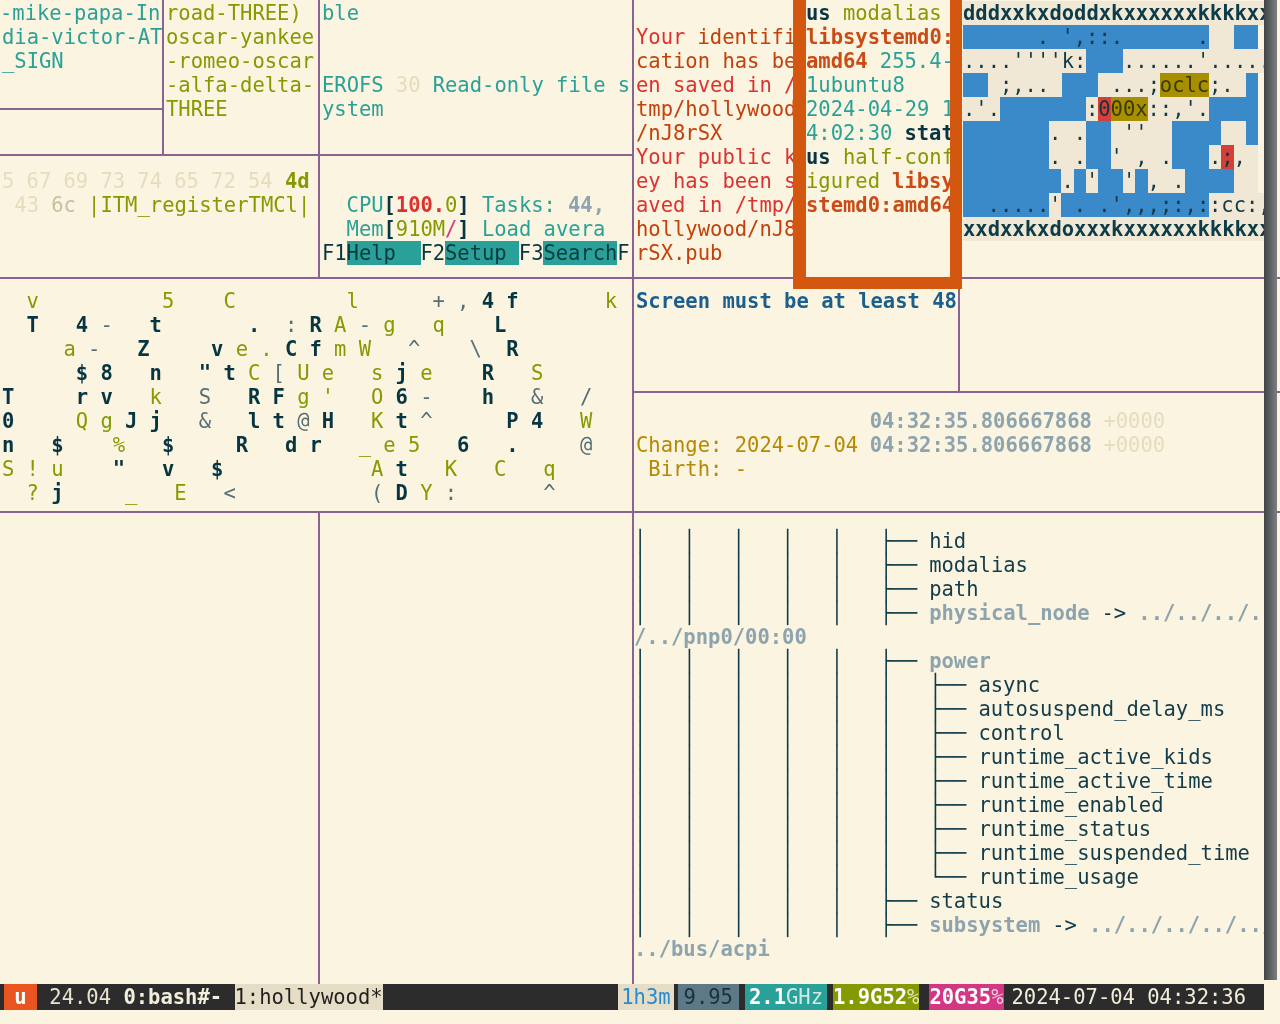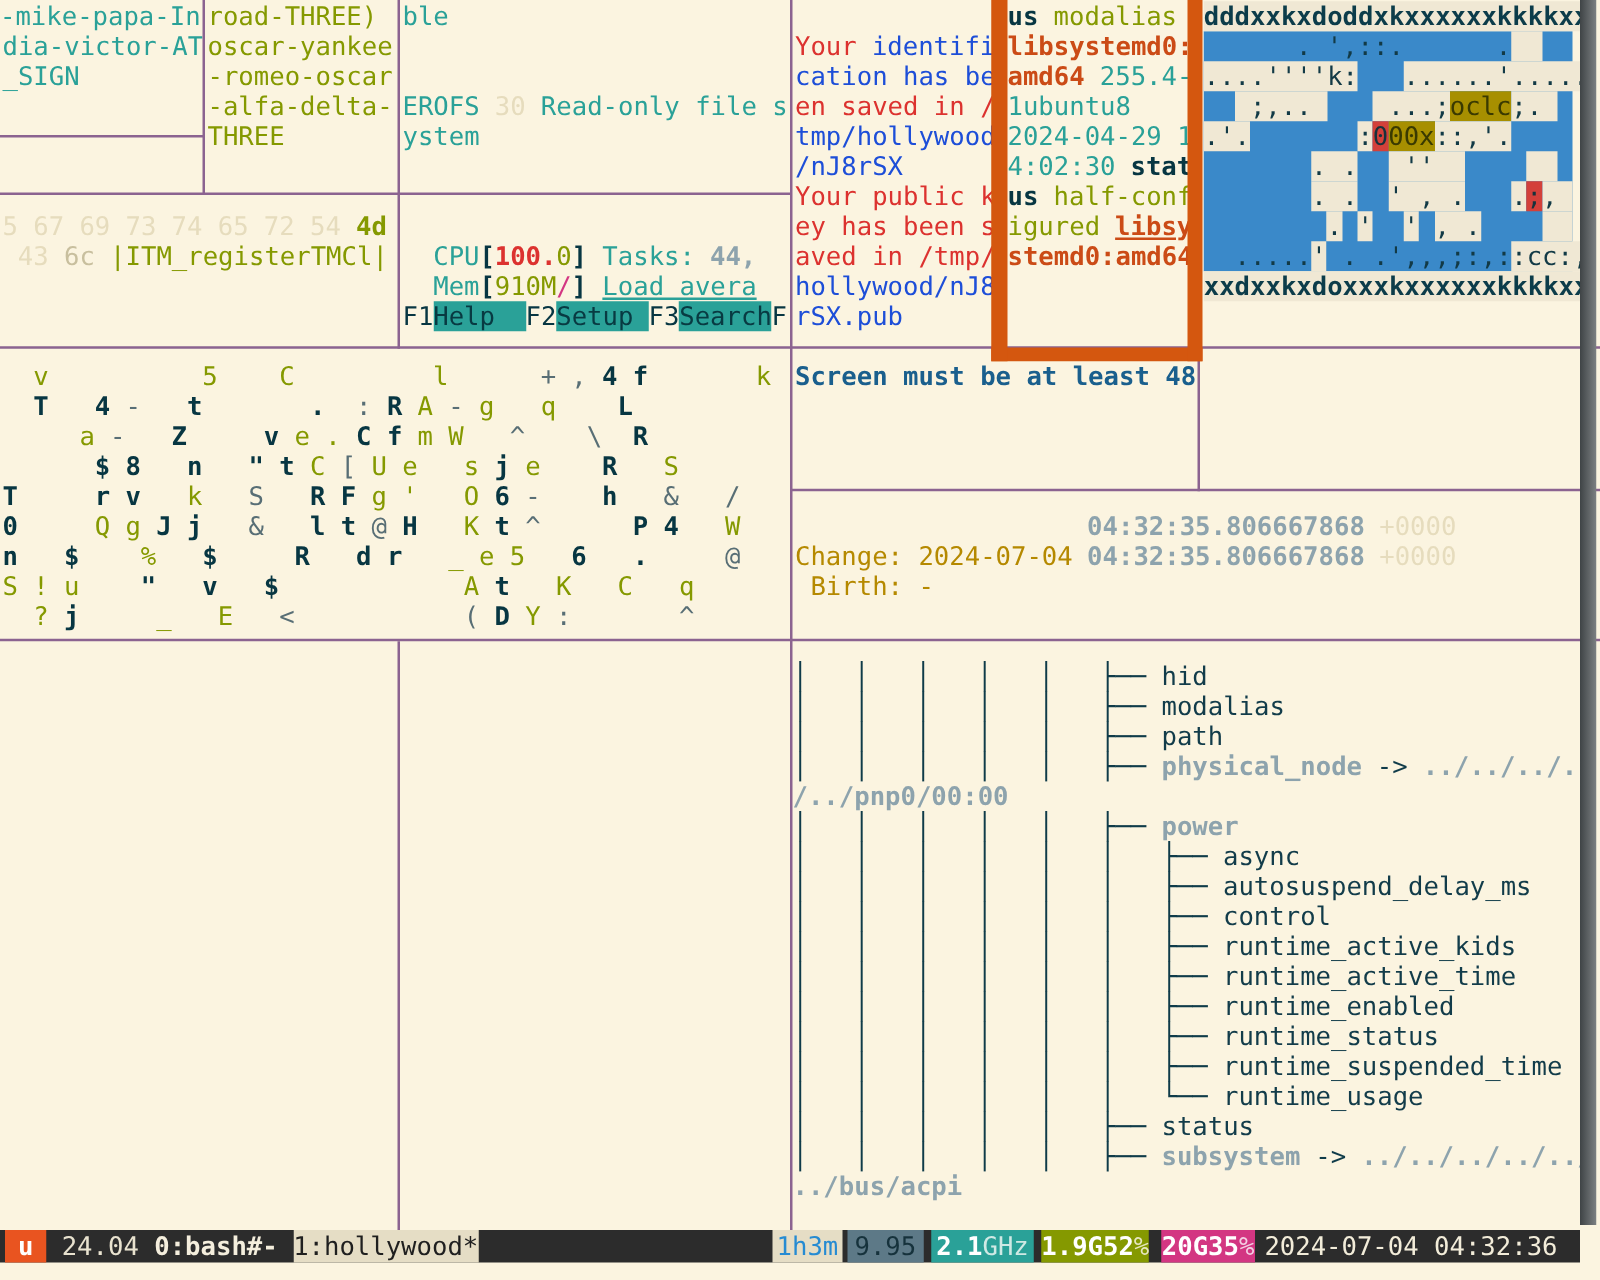--- a/index.html
+++ b/index.html
@@ -5,21 +5,21 @@
   html,body{margin:0;padding:0;background:#e8e8e8;}
   #screen{position:relative;width:1280px;height:1024px;background:#fbf4e0;overflow:hidden;
     font-family:"DejaVu Sans Mono","Liberation Mono",monospace;font-size:20.5px;}
   .pane{position:absolute;overflow:hidden;}
   .trow{position:absolute;height:24px;line-height:24px;white-space:pre;}
   .trow span{position:absolute;top:0;white-space:pre;height:24px;display:inline-block;}
   
   .t{color:#2aa198}.o{color:#859900}.ob{color:#859900;font-weight:bold}
   .d{color:#586e75}.dk{color:#073642}.db{color:#073642;font-weight:bold}
   .r{color:#dc322f}.rb{color:#dc322f;font-weight:bold}
-  .g{color:#1d4ed8}.gb{color:#8da3ad;font-weight:bold}
+  .g{color:#c2410c}.gb{color:#8da3ad;font-weight:bold}
   .a{color:#b58900}.m{color:#d33682}
   .f{color:#e6dcbd}.f2{color:#c8bf9e}
   .bb{color:#cb4b16;font-weight:bold}
   .blu{color:#1a5f8d;font-weight:bold}
   .fk{color:#083a42;background:#2aa198}
   .curs{color:#073642}
   .tl{color:#0f3b49}.tn{color:#123c4a}
   .mb{color:#123a46}.mc{color:#123a46;background:#f0e8d4}
   .mo{color:#3a3a00;background:#a78f00}.mr{color:#16323c;background:#d3403a}
   .mB{color:#0c3c4a;font-weight:bold;background:#f0e8d4}
@@ -71,21 +71,21 @@
         <div class="trow" style="top: 1px; left: 0px; width: 312px;"><span class="t" style="left: 2px;">ble</span></div>
         <div class="trow" style="top: 73px; left: 0px; width: 312px;"><span class="t" style="left: 2px;">EROFS</span><span class="f" style="left: 75.8px;">30</span><span class="t" style="left: 112.7px;">Read-only file s</span></div>
         <div class="trow" style="top: 97px; left: 0px; width: 312px;"><span class="t" style="left: 2px;">ystem</span></div>
       </div>
       <div class="pane" style="left: 0px; top: 156px; width: 318px; height: 121px;">
         <div class="trow" style="top: 13px; left: 0px; width: 318px;"><span class="f" style="left: 2px;">5</span><span class="f" style="left: 26.6px;">67</span><span class="f" style="left: 63.5px;">69</span><span class="f" style="left: 100.4px;">73</span><span class="f" style="left: 137.3px;">74</span><span class="f" style="left: 174.2px;">65</span><span class="f" style="left: 211.1px;">72</span><span class="f" style="left: 248px;">54</span><span class="ob" style="left: 284.9px;">4d</span></div>
         <div class="trow" style="top: 37px; left: 0px; width: 318px;"><span class="f" style="left: 14.3px;">43</span><span class="f2" style="left: 51.2px;">6c</span><span class="o" style="left: 88.1px;">|ITM_registerTMCl|</span></div>
       </div>
       <div class="pane" style="left: 320px; top: 156px; width: 312px; height: 121px;">
         <div class="trow" style="top: 37px; left: 0px; width: 312px;"><span class="t" style="left: 26.6px;">CPU</span><span class="db" style="left: 63.5px;">[</span><span class="rb" style="left: 75.8px;">100.</span><span class="o" style="left: 125px;">0</span><span class="db" style="left: 137.3px;">]</span><span class="t" style="left: 161.9px;">Tasks:</span><span class="gb" style="left: 248px;">44,</span></div>
-        <div class="trow" style="top: 61px; left: 0px; width: 312px;"><span class="t" style="left: 26.6px;">Mem</span><span class="db" style="left: 63.5px;">[</span><span class="o" style="left: 75.8px;">910M</span><span class="m" style="left: 125px;">/</span><span class="db" style="left: 137.3px;">]</span><span class="t" style="left: 161.9px; text-decoration: underline;">Load avera</span></div>
+        <div class="trow" style="top: 61px; left: 0px; width: 312px;"><span class="t" style="left: 26.6px;">Mem</span><span class="db" style="left: 63.5px;">[</span><span class="o" style="left: 75.8px;">910M</span><span class="m" style="left: 125px;">/</span><span class="db" style="left: 137.3px;">]</span><span class="t" style="left: 161.9px;">Load avera</span></div>
         <div class="trow" style="top: 85px; left: 0px; width: 312px;"><span class="dk" style="left: 2px;">F1</span><span class="fk" style="left: 26.6px;">Help  </span><span class="dk" style="left: 100.4px;">F2</span><span class="fk" style="left: 125px;">Setup </span><span class="dk" style="left: 198.8px;">F3</span><span class="fk" style="left: 223.4px;">Search</span><span class="dk" style="left: 297.2px;">F</span></div>
       </div>
       <div class="pane" style="left: 634px; top: 0px; width: 160px; height: 276px;">
         <div class="trow" style="top: 25px; left: 0px; width: 160px;"><span class="r" style="left: 2px;">Your </span><span class="g" style="left: 63.5px;">identifi</span></div>
         <div class="trow" style="top: 49px; left: 0px; width: 160px;"><span class="g" style="left: 2px;">cation has be</span></div>
         <div class="trow" style="top: 73px; left: 0px; width: 160px;"><span class="r" style="left: 2px;">en saved in /</span></div>
         <div class="trow" style="top: 97px; left: 0px; width: 160px;"><span class="g" style="left: 2px;">tmp/hollywood</span></div>
         <div class="trow" style="top: 121px; left: 0px; width: 160px;"><span class="g" style="left: 2px;">/nJ8rSX</span></div>
         <div class="trow" style="top: 145px; left: 0px; width: 160px;"><span class="r" style="left: 2px;">Your public k</span></div>
         <div class="trow" style="top: 169px; left: 0px; width: 160px;"><span class="r" style="left: 2px;">ey has been s</span></div>
@@ -94,21 +94,21 @@
         <div class="trow" style="top: 241px; left: 0px; width: 160px;"><span class="g" style="left: 2px;">rSX.pub</span></div>
       </div>
       <div class="pane" style="left: 804px; top: 0px; width: 148px; height: 219px;">
         <div class="trow" style="top: 1px; left: 0px; width: 148px;"><span class="db" style="left: 2px;">us</span><span class="o" style="left: 38.9px;">modalias</span></div>
         <div class="trow" style="top: 25px; left: 0px; width: 148px;"><span class="bb" style="left: 2px;">libsystemd0:</span></div>
         <div class="trow" style="top: 49px; left: 0px; width: 148px;"><span class="bb" style="left: 2px;">amd64</span><span class="t" style="left: 63.5px;"> 255.4-</span></div>
         <div class="trow" style="top: 73px; left: 0px; width: 148px;"><span class="t" style="left: 2px;">1ubuntu8</span></div>
         <div class="trow" style="top: 97px; left: 0px; width: 148px;"><span class="t" style="left: 2px;">2024-04-29 1</span></div>
         <div class="trow" style="top: 121px; left: 0px; width: 148px;"><span class="t" style="left: 2px;">4:02:30 </span><span class="db" style="left: 100.4px;">stat</span></div>
         <div class="trow" style="top: 145px; left: 0px; width: 148px;"><span class="db" style="left: 2px;">us </span><span class="o" style="left: 38.9px;">half-conf</span></div>
-        <div class="trow" style="top: 169px; left: 0px; width: 148px;"><span class="o" style="left: 2px;">igured </span><span class="bb" style="left: 88.1px; text-decoration: underline;">libsy</span></div>
+        <div class="trow" style="top: 169px; left: 0px; width: 148px;"><span class="o" style="left: 2px;">igured </span><span class="bb" style="left: 88.1px;">libsy</span></div>
         <div class="trow" style="top: 193px; left: 0px; width: 148px;"><span class="bb" style="left: 2px;">stemd0:amd64</span></div>
         <div class="trow" style="top: 217px; left: 0px; width: 148px;"><span class="t" style="left: 2px;"> 255.4-1ubun</span></div>
         <div class="trow" style="top: 241px; left: 0px; width: 148px;"><span class="t" style="left: 2px;">tu8</span><span class="curs" style="left: 38.9px;">█</span></div>
       </div>
       <div class="pane" style="left: 962px; top: 0px; width: 308px; height: 277px;">
         <div class="trow" style="top: 1px; left: 0px; width: 308px;"><span class="mB" style="left: 1px;">dddxxkxdoddxkxxxxxxkkkkxx</span></div>
         <div class="trow" style="top: 25px; left: 0px; width: 308px;"><span class="mc" style="left: 247px;">  </span><span class="mb" style="left: 74.8px;">.</span><span class="mb" style="left: 99.4px;">',::.</span><span class="mb" style="left: 234.7px;">.</span></div>
         <div class="trow" style="top: 49px; left: 0px; width: 308px;"><span class="mc" style="left: 1px;">....''''k:</span><span class="mc" style="left: 160.9px;">......'.....</span></div>
         <div class="trow" style="top: 73px; left: 0px; width: 308px;"><span class="mc" style="left: 25.6px;"> ;,.. </span><span class="mc" style="left: 136.3px;"> ...;</span><span class="mo" style="left: 197.8px;">oclc</span><span class="mc" style="left: 247px;">;. </span></div>
         <div class="trow" style="top: 97px; left: 0px; width: 308px;"><span class="mc" style="left: 1px;">.'.</span><span class="mc" style="left: 124px;">:</span><span class="mr" style="left: 136.3px;">0</span><span class="mo" style="left: 148.6px;">00x</span><span class="mc" style="left: 185.5px;">::,'.</span></div>

